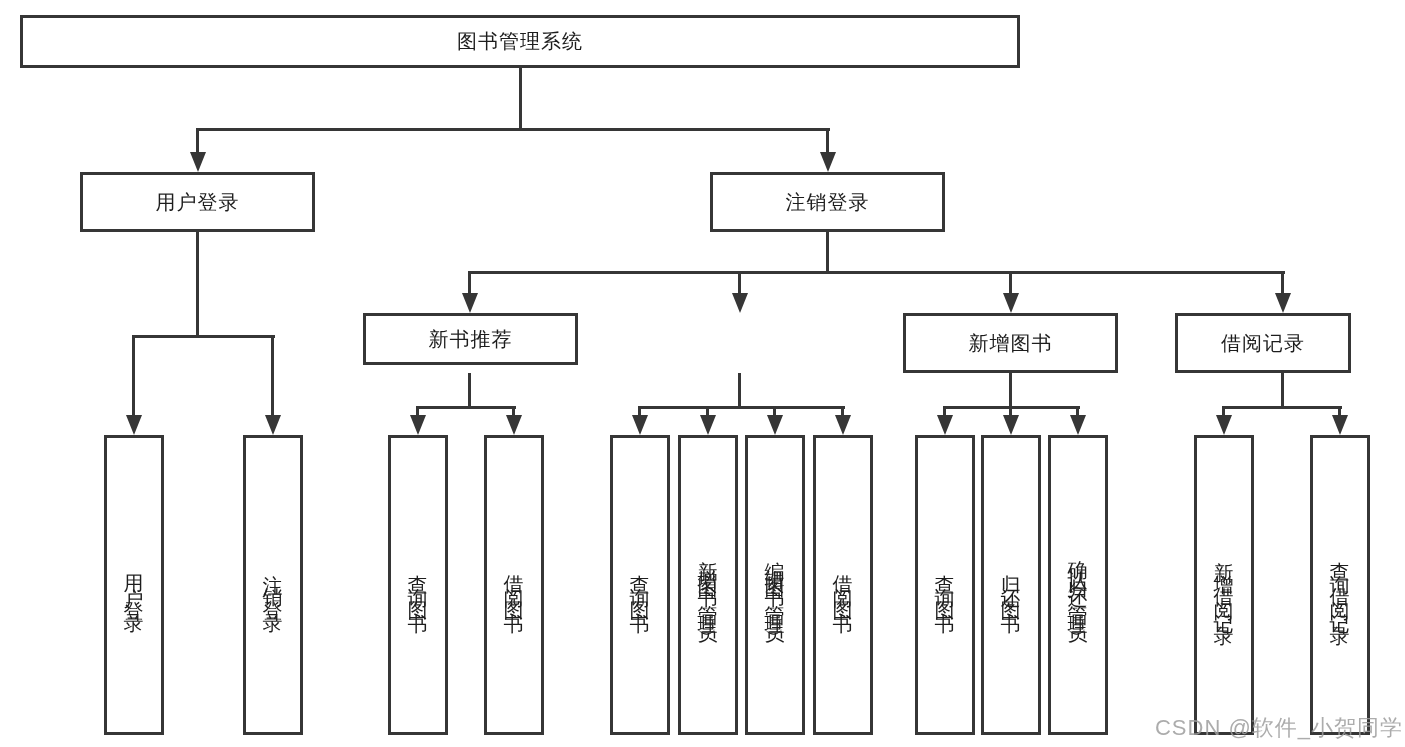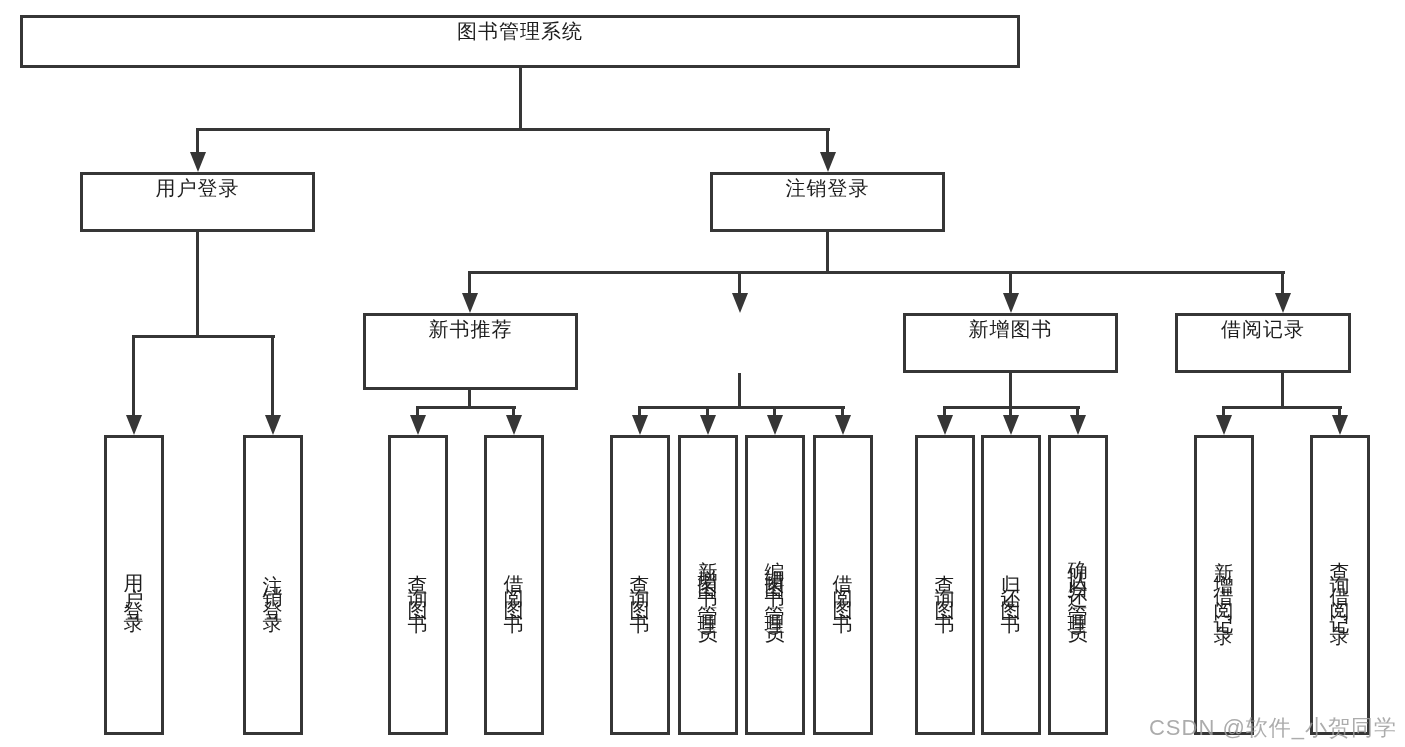--- a/index.html
+++ b/index.html
@@ -10,20 +10,21 @@
     height: 747px;
     background: var(--bg, #ffffff);
     font-family: "Liberation Sans", "DejaVu Sans", sans-serif;
     overflow: hidden;
   }
   .hbox {
     position: absolute;
     border: 3px solid var(--line, #363636);
     background: #fff;
     display: flex;
+    align-items: center;
     justify-content: center;
     font-size: 20px;
     color: var(--text, #1d1d1d);
     letter-spacing: 1px;
     z-index: 2;
   }
   .vbox {
     position: absolute;
     top: 435px;
     width: 60px;
@@ -50,21 +51,21 @@
   .arrow {
     position: absolute;
     width: 0; height: 0;
     border-left: 8px solid transparent;
     border-right: 8px solid transparent;
     border-top: 20px solid var(--line, #363636);
     z-index: 1;
   }
   .watermark {
     position: absolute;
-    right: 8px;
+    right: 2px;
     bottom: 4px;
     font-size: 22px;
     color: var(--wm, #9e9e9e);
     opacity: 0.85;
     letter-spacing: 1px;
     z-index: 5;
     white-space: nowrap;
   }
 </style>
 </head>
@@ -101,21 +102,21 @@
   <div class="hline" style="left:468px;top:271px;width:817px;"></div>
   <div class="vline" style="left:468px;top:271px;height:25px;"></div>
   <div class="arrow" style="left:462px;top:293px;"></div>
   <div class="vline" style="left:738px;top:271px;height:25px;"></div>
   <div class="arrow" style="left:732px;top:293px;"></div>
   <div class="vline" style="left:1009px;top:271px;height:25px;"></div>
   <div class="arrow" style="left:1003px;top:293px;"></div>
   <div class="vline" style="left:1281px;top:271px;height:25px;"></div>
   <div class="arrow" style="left:1275px;top:293px;"></div>
 
-  <div class="hbox" style="left:363px;top:313px;width:215px;height:77px;">
+  <div class="hbox" style="left:363px;top:313px;width:215px;height:52px;">
     <span>新书推荐</span>
   </div>
   <div class="hbox" style="left:903px;top:313px;width:215px;height:60px;">
     <span>新增图书</span>
   </div>
   <div class="hbox" style="left:1175px;top:313px;width:176px;height:60px;">
     <span>借阅记录</span>
   </div>
 
   <div class="vline" style="left:468px;top:373px;height:33px;"></div>

